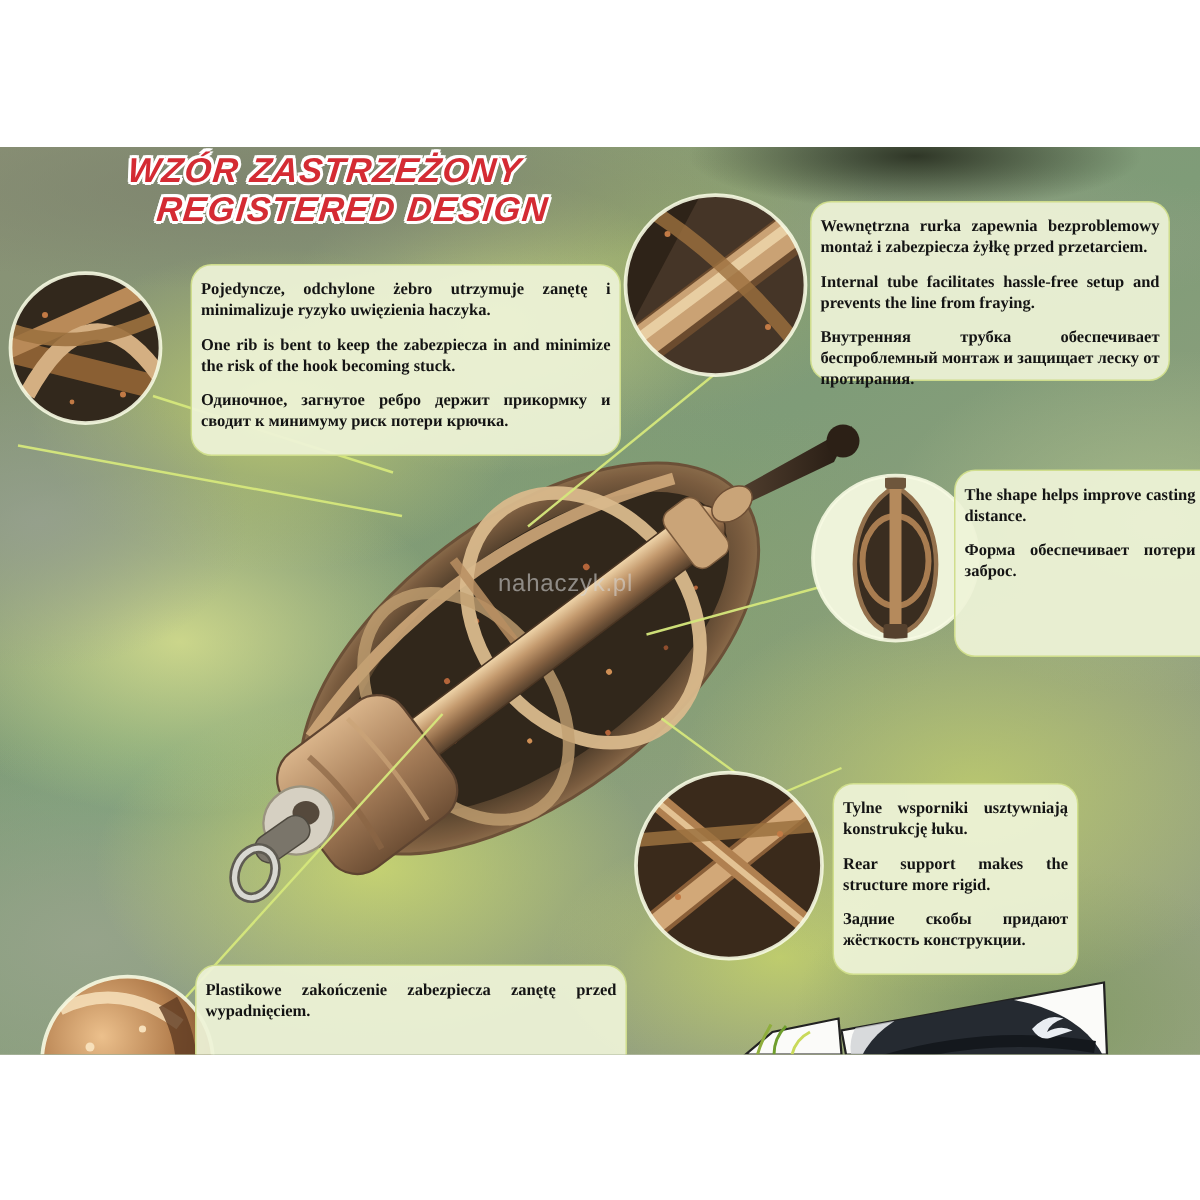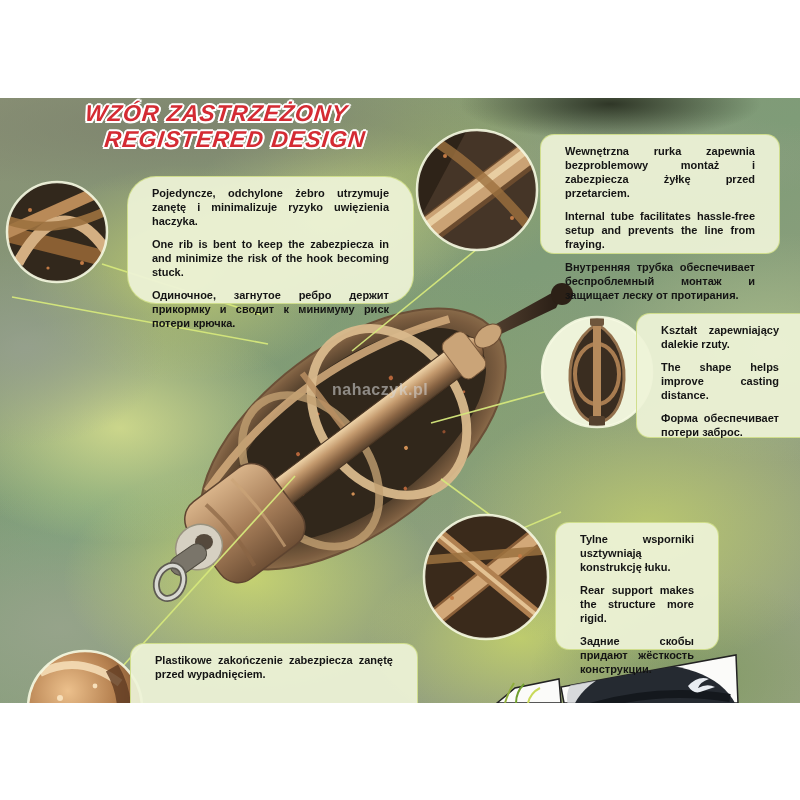--- a/index.html
+++ b/index.html
@@ -26,31 +26,31 @@
       radial-gradient(ellipse 300px 190px at 430px 300px, rgba(132,162,108,.55), transparent 72%),
       linear-gradient(150deg,#8a9175,#7f9c78 45%,#93a07e 75%,#98a482);
   }
   .scene{position:absolute;left:0;top:0;width:800px;height:605px;}
   .stamp{position:absolute;left:84px;top:2px;color:#d42b33;font-weight:700;font-style:italic;
     font-size:23px;line-height:26px;letter-spacing:1px;transform:skewX(-6deg);white-space:nowrap;
     text-shadow:-2px 0 0 #fff,2px 0 0 #fff,0 -2px 0 #fff,0 2px 0 #fff,
       -1.5px -1.5px 0 #fff,1.5px -1.5px 0 #fff,-1.5px 1.5px 0 #fff,1.5px 1.5px 0 #fff;}
   .stamp .l2{margin-left:22px;}
   .tbox{position:absolute;background:rgba(238,243,215,.93);border:1px solid rgba(203,219,128,.85);
-    border-radius:14px;padding:10px 24px;box-sizing:border-box;color:#141414;
-    font-size:11px;line-height:1.27;font-weight:700;text-align:justify;}
+    border-radius:14px;padding:10px 6px;box-sizing:border-box;color:#141414;
+    font-size:11px;line-height:1.27;font-weight:700;text-align:justify;font-family:Liberation Serif, serif;}
   .tbox p{margin:0 0 9px 0;}
   .tbox p:last-child{margin-bottom:0;}
-  .box-rib  {left:127px;top:78px; width:287px;height:128px;border-radius:29px;}
+  .box-rib  {left:127px;top:78px; width:287px;height:128px;}
   .box-tube {left:540px;top:36px; width:240px;height:120px;}
   .box-shape{left:636px;top:215px;width:168px;height:125px;border-radius:14px 0 0 14px;}
   .box-rear {left:555px;top:424px;width:164px;height:128px;}
   .box-cap  {left:130px;top:545px;width:288px;height:110px;}
   .watermark{position:absolute;left:332px;top:283px;font-size:16px;letter-spacing:.5px;
-    color:rgba(212,212,212,.58);font-weight:700;text-align:right;}
+    color:rgba(212,212,212,.58);font-weight:400;text-align:right;}
 </style>
 </head>
 <body>
 
 <div class="canvas">
   <div class="poster">
 
     <svg class="scene" viewBox="0 0 800 605">
       <defs>
         <radialGradient id="gBody" cx="50%" cy="50%" r="60%">
@@ -247,21 +247,20 @@
       <p>Одиночное, загнутое ребро держит прикормку и сводит к минимуму риск потери крючка.</p>
     </div>
 
     <div class="tbox box-tube">
       <p>Wewnętrzna rurka zapewnia bezproblemowy montaż i zabezpiecza żyłkę przed przetarciem.</p>
       <p>Internal tube facilitates hassle-free setup and prevents the line from fraying.</p>
       <p>Внутренняя трубка обеспечивает беспроблемный монтаж и защищает леску от протирания.</p>
     </div>
 
     <div class="tbox box-shape">
-      <p>Kształt zapewniający dalekie rzuty.</p>
       <p>The shape helps improve casting distance.</p>
       <p>Форма обеспечивает потери заброс.</p>
     </div>
 
     <div class="tbox box-rear">
       <p>Tylne wsporniki usztywniają konstrukcję łuku.</p>
       <p>Rear support makes the structure more rigid.</p>
       <p>Задние скобы придают жёсткость конструкции.</p>
     </div>
 

